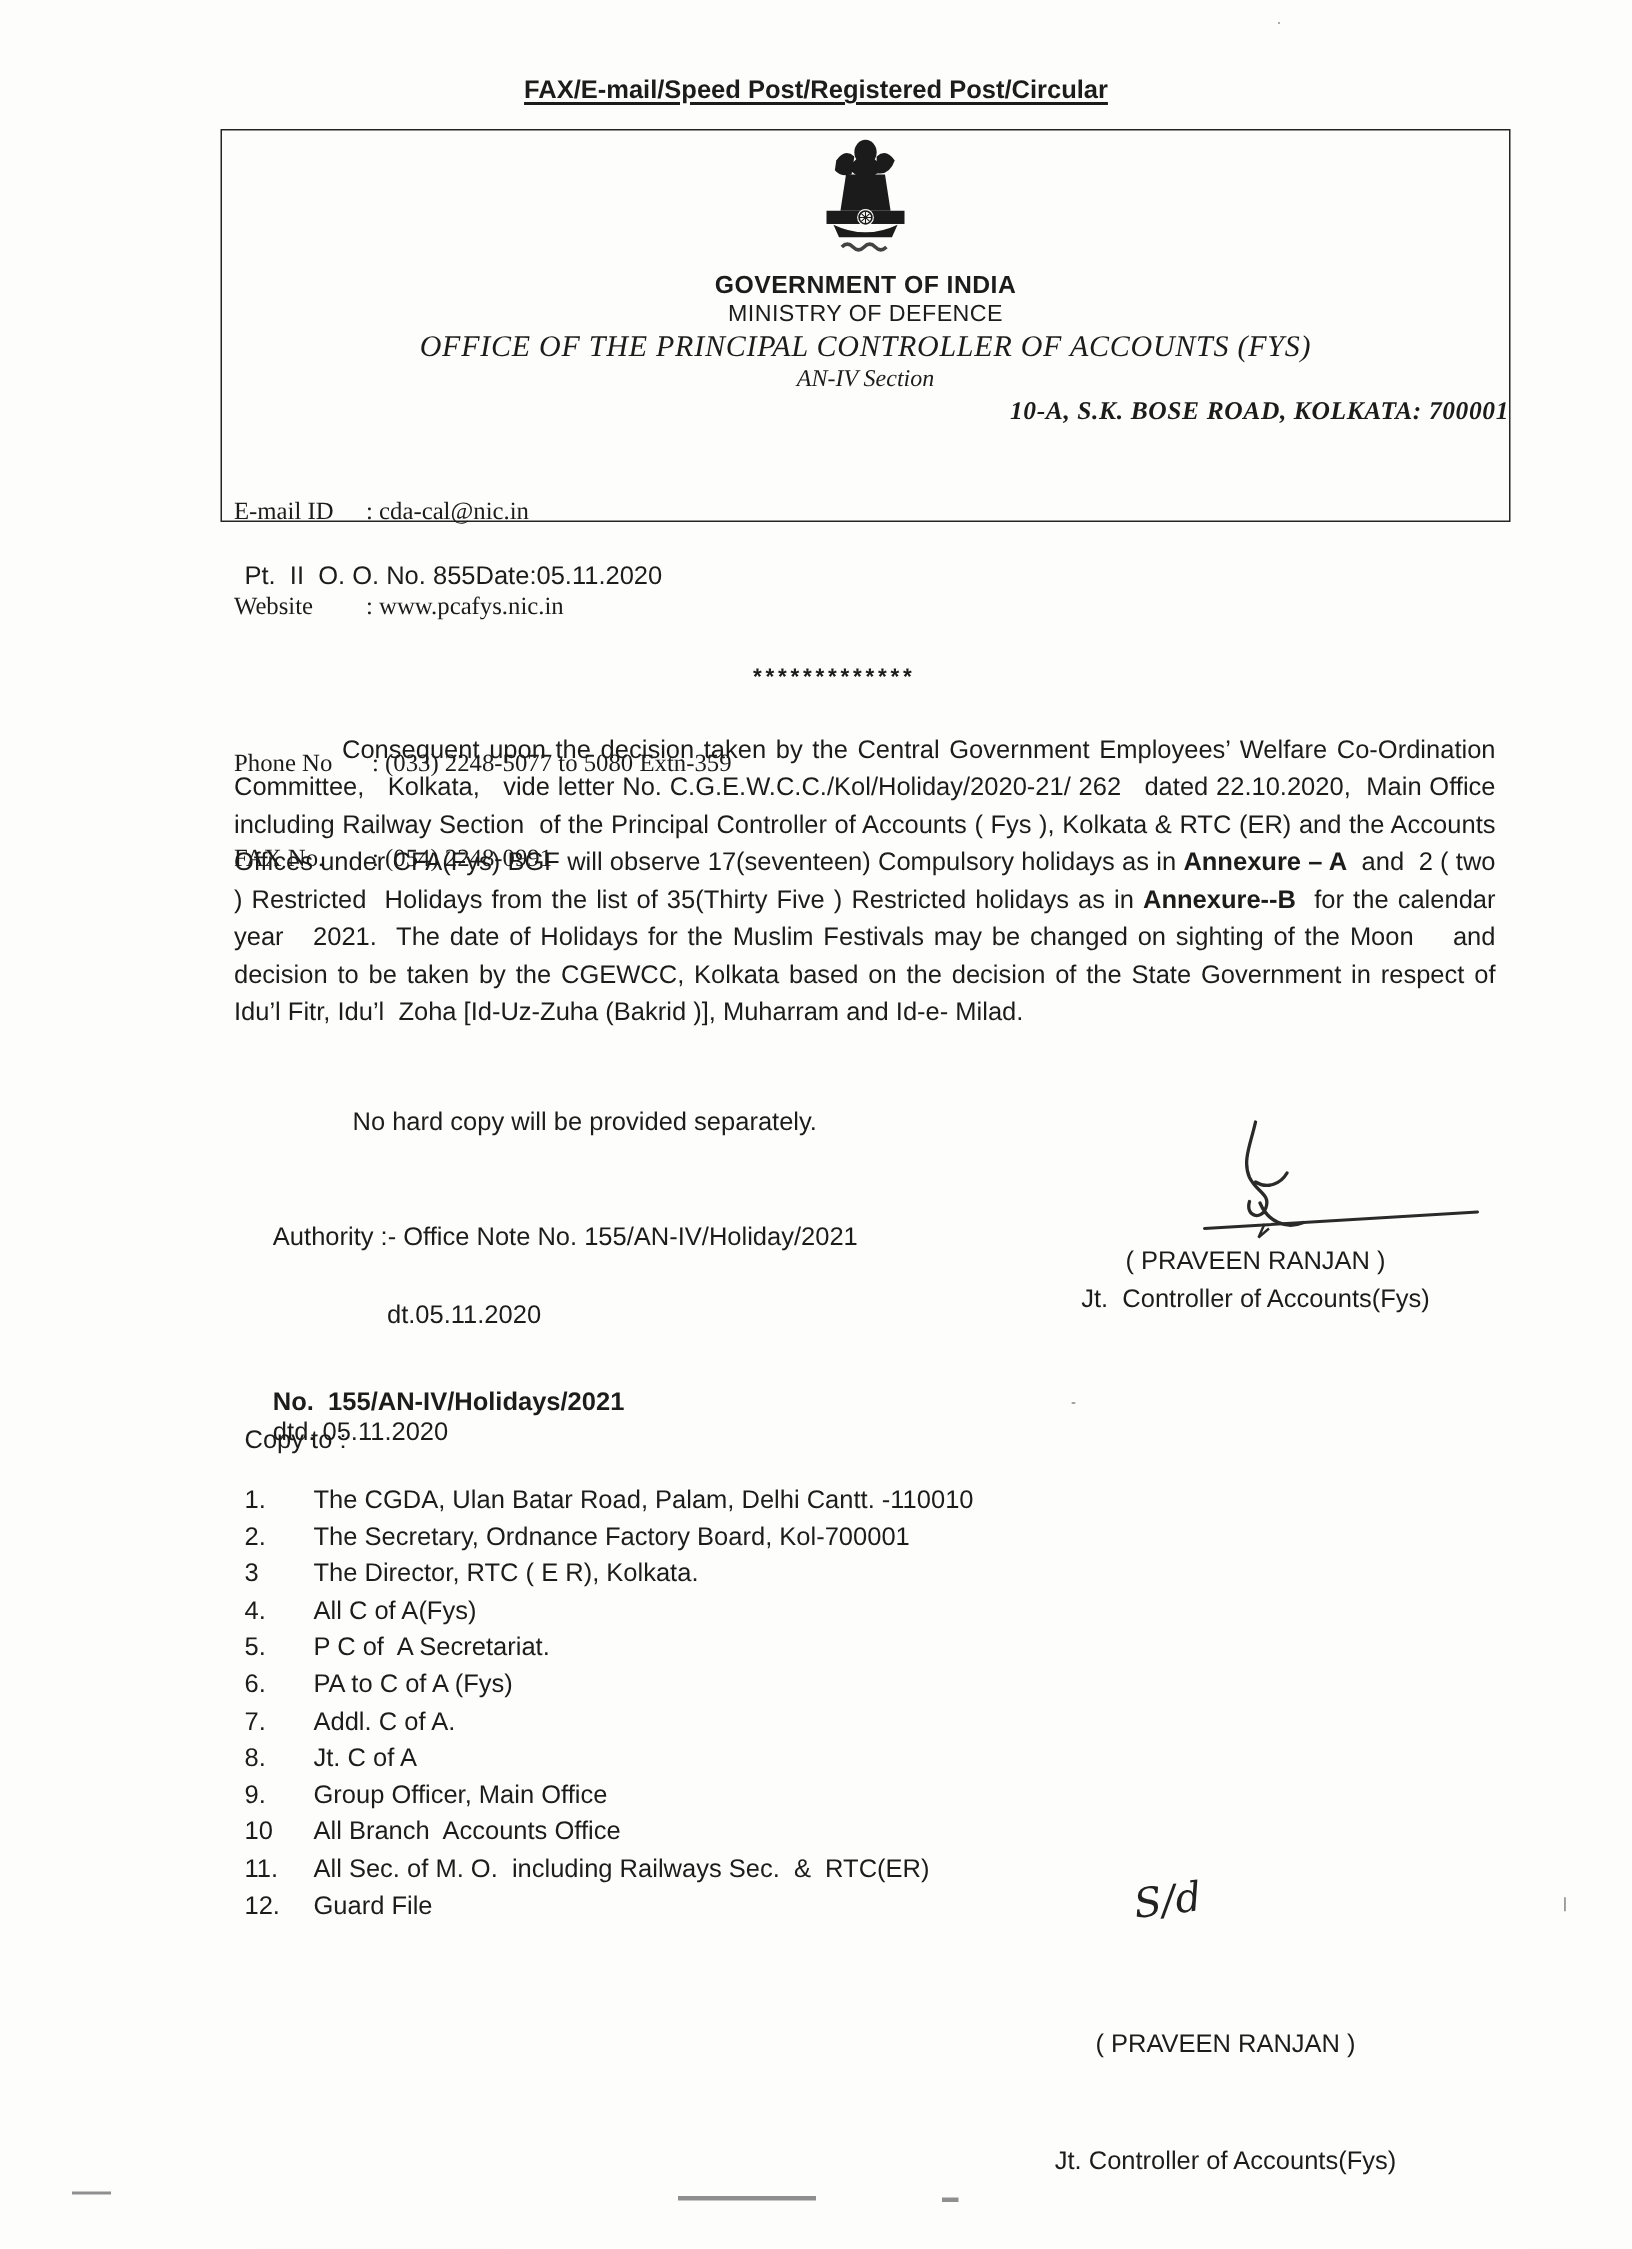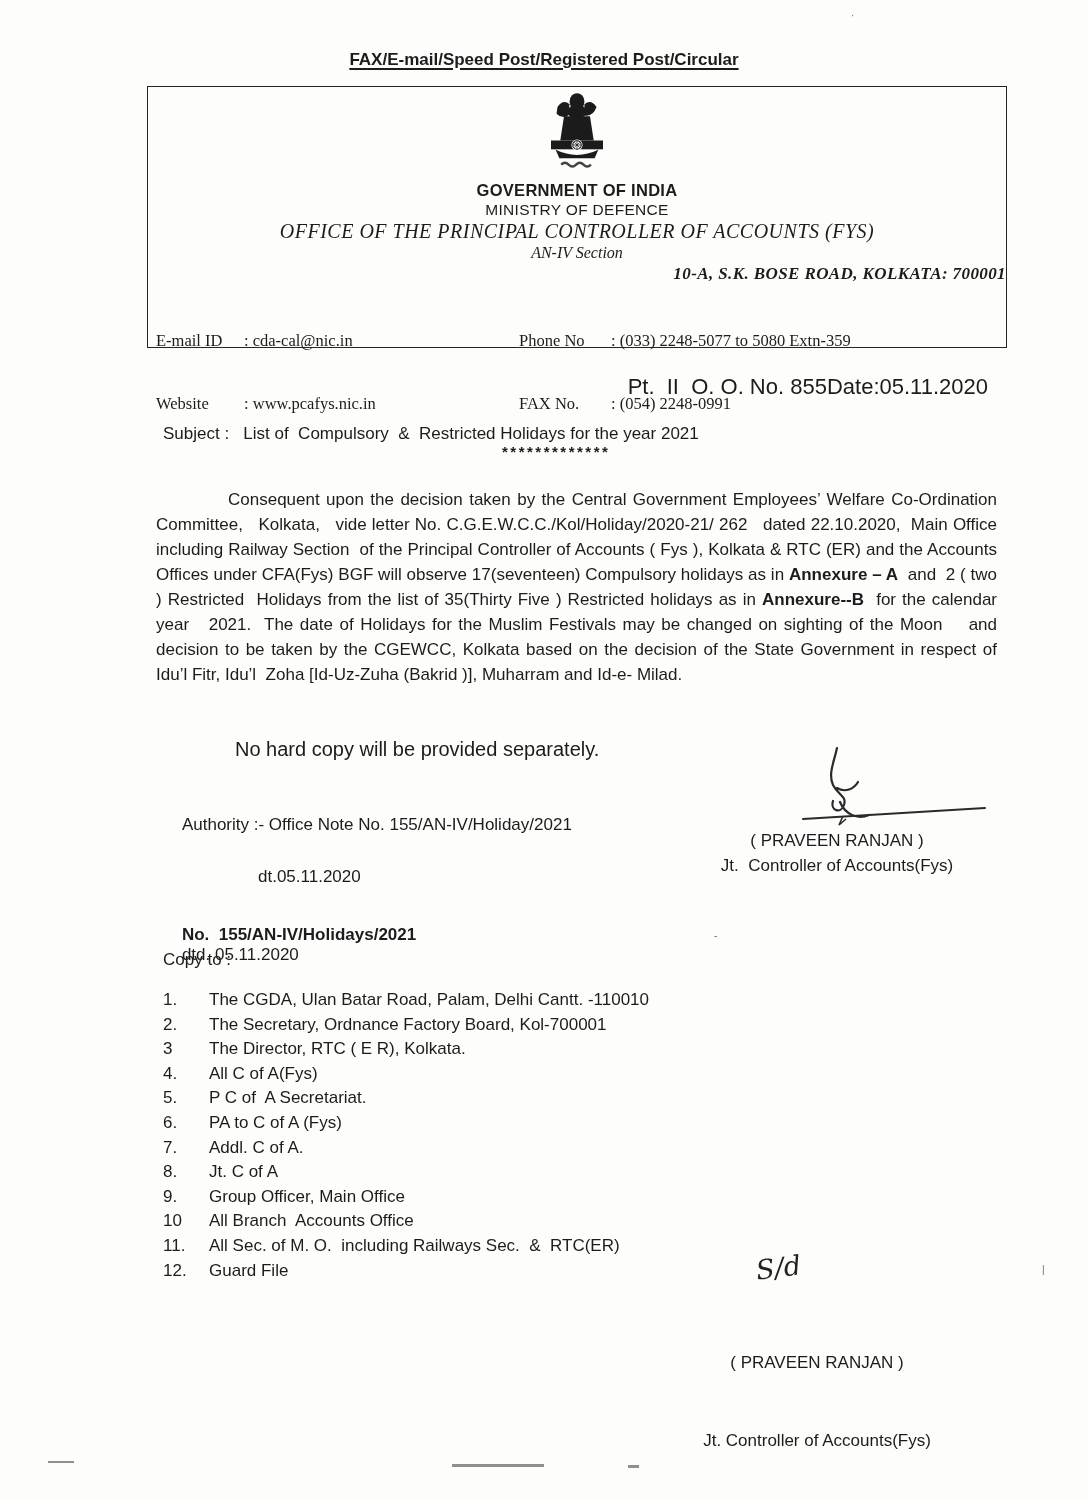--- a/index.html
+++ b/index.html
@@ -31,42 +31,42 @@
   }
   .emblem{display:block;margin:3px auto 0 auto;}
   .lh-gov{font-weight:700;font-size:16.5px;line-height:20px;margin-top:2px;letter-spacing:.3px;}
   .lh-min{font-weight:400;font-size:15.5px;line-height:19px;letter-spacing:.3px;}
   .lh-office{font-family:"Liberation Serif",serif;font-style:italic;font-size:20px;line-height:24px;letter-spacing:.5px;}
   .lh-section{font-family:"Liberation Serif",serif;font-style:italic;font-size:16px;line-height:20px;}
   .lh-address{font-family:"Liberation Serif",serif;font-style:italic;font-weight:700;font-size:17px;line-height:21px;letter-spacing:.4px;text-align:right;}
   .contact{
     display:flex;text-align:left;
     font-family:"Liberation Serif",serif;font-size:16.5px;line-height:21px;
-    margin:4px 6px 0 8px;white-space:pre-wrap;
+    margin:4px 6px 0 8px;white-space:pre-wrap;flex-direction:column;
   }
   .contact .col-l{width:363px;}
   .contact .col-r{flex:1;}
   .contact .lbl{display:inline-block;}
   .contact .col-l .lbl{width:88px;}
   .contact .col-r .lbl{width:92px;}
   
   .ref-row{
     position:absolute;top:374px;left:163px;right:100px;
-    display:flex;justify-content:flex-end;
-    font-size:22px;white-space:pre-wrap;
+    display:flex;justify-content:flex-start;
+    font-size:17px;white-space:pre-wrap;
   }
   .subject{position:absolute;top:424px;left:163px;font-size:17px;white-space:pre-wrap;}
   .asterisks{position:absolute;top:443px;left:502px;font-size:15px;font-weight:700;letter-spacing:2.5px;}
   
   .body-para{
     position:absolute;top:487px;left:156px;width:841px;
     font-size:17px;line-height:25px;text-align:justify;
     text-indent:72px;white-space:pre-wrap;
   }
-  .no-copy{position:absolute;top:738px;left:235px;font-size:20px;}
+  .no-copy{position:absolute;top:738px;left:235px;font-size:17px;}
   .authority{position:absolute;top:786px;left:163px;font-size:17px;line-height:26px;white-space:pre-wrap;}
   .authority .l2{display:block;padding-left:95px;}
   
   .sig-top{
     position:absolute;top:744px;left:672px;width:330px;
     text-align:center;font-size:17px;line-height:25px;
   }
   .sig-top svg{display:block;margin:0 auto;}
   .sig-top .nm{white-space:pre-wrap;}
   
@@ -130,21 +130,20 @@
         <div><span class="lbl">FAX No.</span><span>: (054) 2248-0991</span></div>
       </div>
     </div>
   </div>
 
   <div class="ref-row">
     <span>Pt.  II  O. O. No. 855</span>
     <span>Date:05.11.2020</span>
   </div>
 
-  <div class="subject">Subject :   List of  Compulsory  &amp;  Restricted Holidays for the year 2021</div>
   <div class="asterisks">*************</div>
 
   <div class="body-para"><span>Consequent upon the decision taken by the Central Government Employees’ Welfare Co-Ordination Committee,   Kolkata,   vide letter No. C.G.E.W.C.C./Kol/Holiday/2020-21/ 262   dated 22.10.2020,  Main Office including Railway Section  of the Principal Controller of Accounts ( Fys ), Kolkata &amp; RTC (ER) and the Accounts Offices under CFA(Fys) BGF will observe 17(seventeen) Compulsory holidays as in </span><span style="font-weight: 700;">Annexure – A</span><span>  and  2 ( two ) Restricted  Holidays from the list of 35(Thirty Five ) Restricted holidays as in </span><span style="font-weight: 700;">Annexure--B</span><span>  for the calendar year   2021.  The date of Holidays for the Muslim Festivals may be changed on sighting of the Moon    and decision to be taken by the CGEWCC, Kolkata based on the decision of the State Government in respect of Idu’l Fitr, Idu’l  Zoha [Id-Uz-Zuha (Bakrid )], Muharram and Id-e- Milad.</span></div>
 
   <div class="no-copy">No hard copy will be provided separately.</div>
 
   <div class="authority">
     <span>Authority :- Office Note No. 155/AN-IV/Holiday/2021</span>
     <span class="l2">dt.05.11.2020</span>
   </div>

